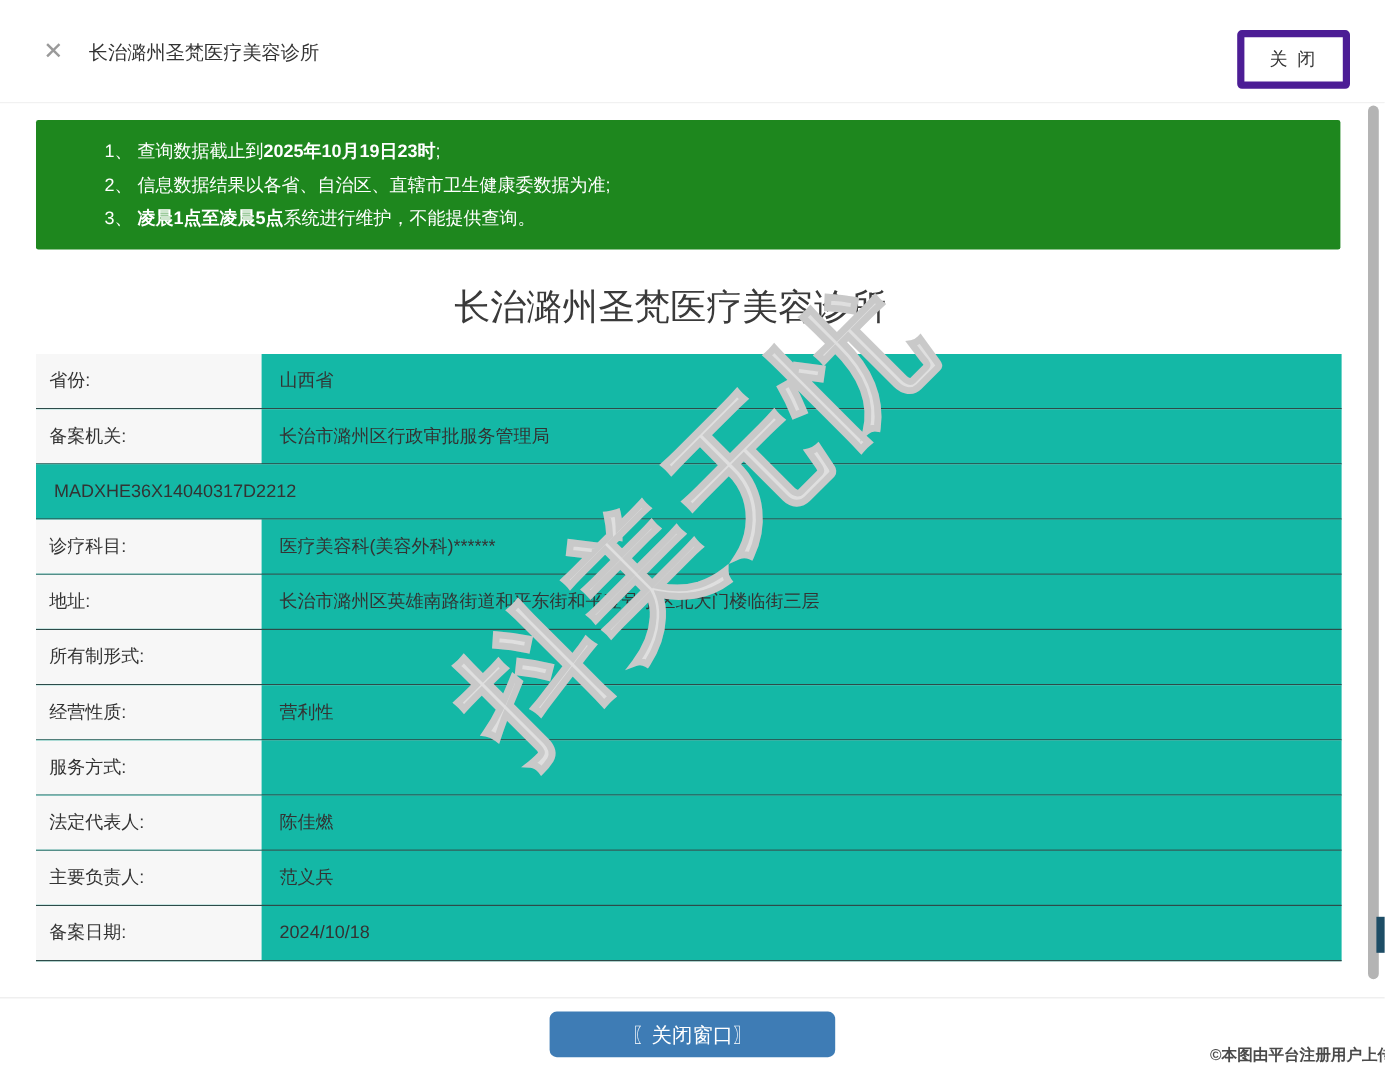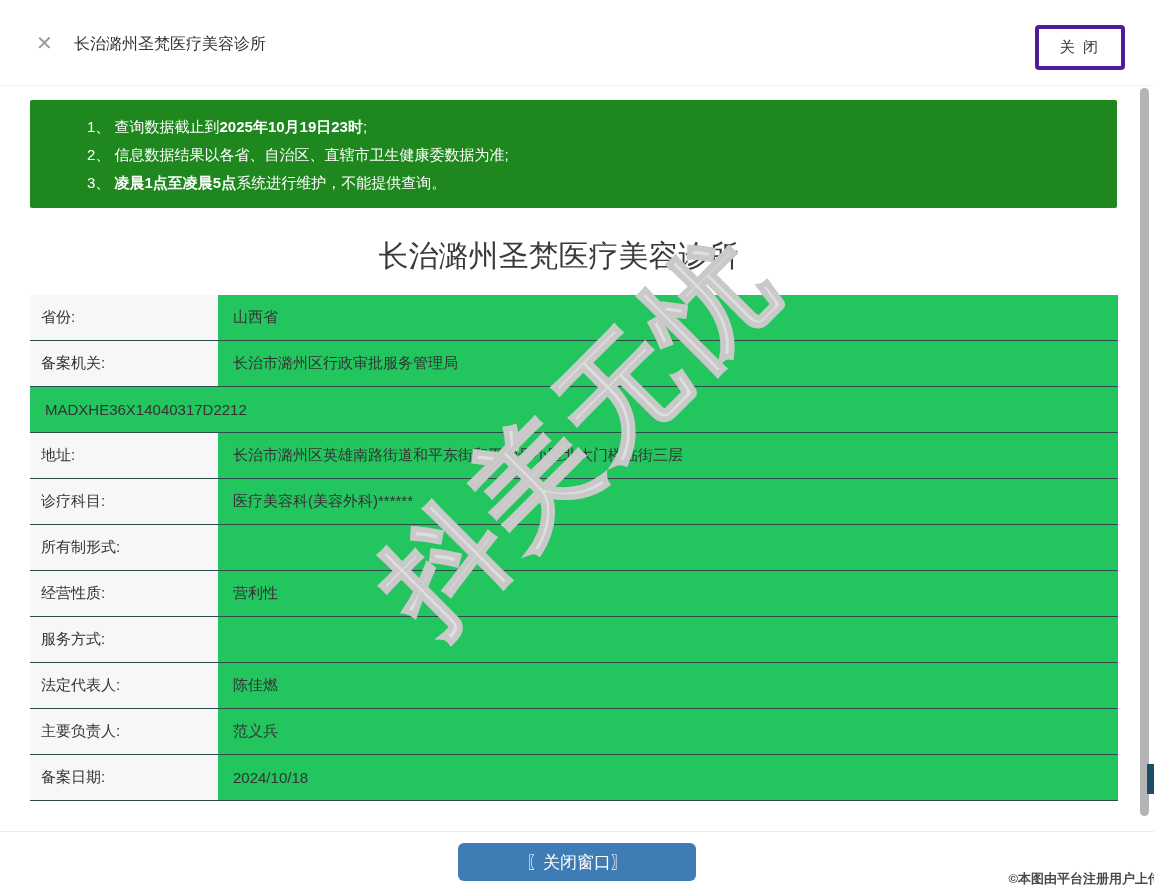--- a/index.html
+++ b/index.html
@@ -21,21 +21,21 @@
     position: absolute; left: 36px; top: 32px;
     font-size: 20px; color: #9a9a9a; cursor: pointer; line-height: 22px;
   }
   .header-title {
     position: absolute; left: 74px; top: 34px;
     font-size: 16px; color: #333;
   }
   .header-close-btn {
     position: absolute; right: 29px; top: 25px;
     padding: 9px 21px; font-size: 15px; color: #333;
-    background: #fff; border: 4px solid #4c1d95; border-radius: 4px;
+    background: #fff; border: 6px solid #4c1d95; border-radius: 4px;
     cursor: pointer; letter-spacing: 2px;
     font-family: "Liberation Sans", "DejaVu Sans", sans-serif;
   }
 
   
   .notice {
     position: absolute; left: 30px; top: 100px; width: 1087px; height: 108px;
     background: #1e871e; border-radius: 2px;
     color: #fff; font-size: 15px; line-height: 28px;
     padding: 13px 10px 0 57px;
@@ -47,21 +47,21 @@
     position: absolute; left: 0; top: 236px; width: 1117px;
     text-align: center; font-size: 30px; color: #3a3a3a; font-weight: 400;
   }
 
   
   .info-table {
     position: absolute; left: 30px; top: 295px; width: 1088px; z-index: 1;
   }
   .row {
     display: flex; align-items: stretch; height: 46px;
-    border-bottom: 1px solid #2d4b49; background: #22c55e;
+    border-bottom: 1px solid #2d4b49; background: #14b8a6;
   }
   .row .label {
     width: 188px; flex: 0 0 188px; background: #f7f7f7;
     display: flex; align-items: center; padding-left: 11px;
     font-size: 15px; color: #333;
   }
   .row .value {
     flex: 1; display: flex; align-items: center; padding-left: 15px;
     font-size: 15px; color: #333;
   }
@@ -129,26 +129,26 @@
     <div class="value">山西省</div>
   </div>
   <div class="row">
     <div class="label">备案机关:</div>
     <div class="value">长治市潞州区行政审批服务管理局</div>
   </div>
   <div class="row">
     <div class="value">MADXHE36X14040317D2212</div>
   </div>
   <div class="row">
+    <div class="label">诊疗科目:</div>
+    <div class="value">医疗美容科(美容外科)******</div>
+  </div>
+  <div class="row">
     <div class="label">地址:</div>
     <div class="value">长治市潞州区英雄南路街道和平东街和平壹号小区北大门楼临街三层</div>
-  </div>
-  <div class="row">
-    <div class="label">诊疗科目:</div>
-    <div class="value">医疗美容科(美容外科)******</div>
   </div>
   <div class="row">
     <div class="label">所有制形式:</div>
   </div>
   <div class="row">
     <div class="label">经营性质:</div>
     <div class="value">营利性</div>
   </div>
   <div class="row">
     <div class="label">服务方式:</div>

